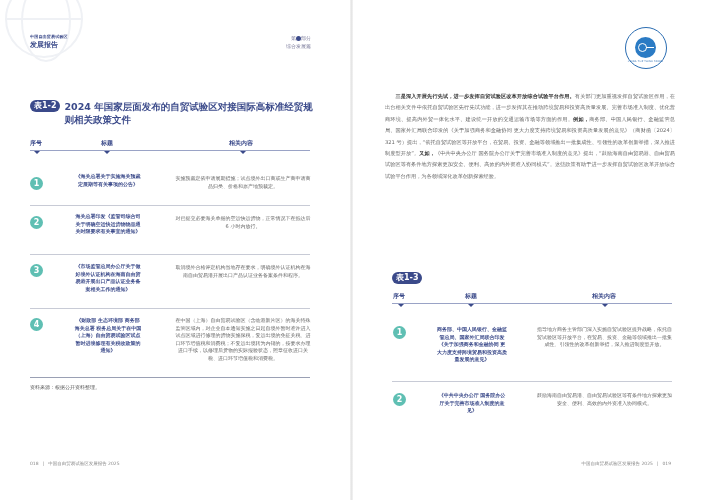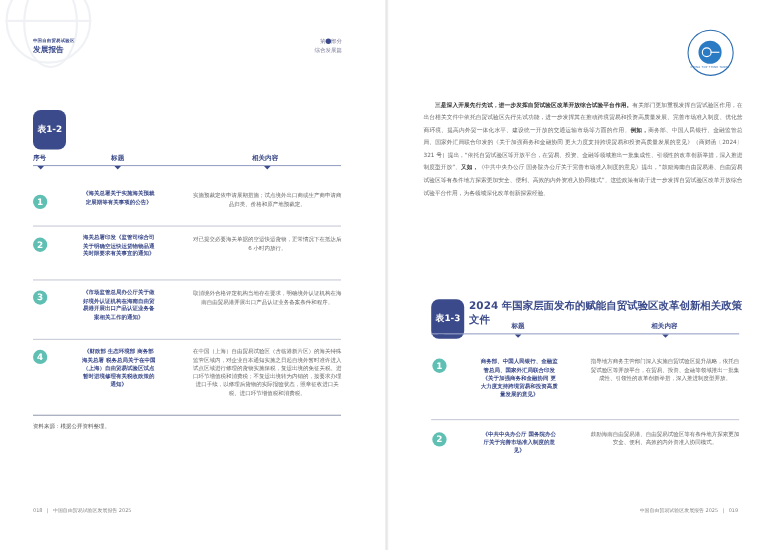--- a/index.html
+++ b/index.html
@@ -23,21 +23,21 @@
   .brand { position: absolute; left: 30px; top: 34px; }
   .brand-small { font-size: 4px; color: #3b4a8a; font-weight: bold; letter-spacing: 0.2px; }
   .brand-big { font-size: 7px; color: #3b4a8a; font-weight: bold; margin-top: 1px; }
 
   .section-tag { position: absolute; right: 40px; top: 34px; text-align: right; font-size: 5px; color: #7a7a9a; line-height: 8px; }
   .section-tag .dot { display: inline-block; width: 5px; height: 5px; border-radius: 50%; background: #3b4a8a; vertical-align: middle; }
 
   
   .tbl-title { position: absolute; display: flex; align-items: flex-start; }
   .tbl-badge { background: #3b4a8a; color: #fff; font-size: 8px; font-weight: bold; border-radius: 7px;
-               padding: 13px 4px; margin-right: 4px; line-height: 10px; white-space: nowrap; }
+               padding: 1px 4px; margin-right: 4px; line-height: 10px; white-space: nowrap; }
   .tbl-heading { font-size: 9.5px; font-weight: bold; color: #3b4a8a; line-height: 13px; }
 
   .col-heads { position: absolute; font-size: 6px; color: #3b4a8a; font-weight: bold; }
   .col-heads span { position: absolute; top: 0; white-space: nowrap; }
   .col-line { position: absolute; height: 1px; background: #9aa3c6; }
   .arrow { position: absolute; width: 0; height: 0; border-left: 3px solid transparent; border-right: 3px solid transparent; border-top: 3px solid #3b4a8a; }
   .row-num { position: absolute; width: 13px; height: 13px; border-radius: 50%; background: #5fbfb3; color: #fff;
              font-size: 8px; font-weight: bold; text-align: center; line-height: 13px; }
   .row-title { position: absolute; font-size: 5px; line-height: 7.5px; color: #3b4a8a; font-weight: bold; text-align: center; }
   .row-content { position: absolute; font-size: 5px; line-height: 7.5px; color: #666; text-align: center; }
@@ -70,20 +70,24 @@
       <div class="brand-small">中国自由贸易试验区</div>
       <div class="brand-big">发展报告</div>
     </div>
     <div class="section-tag">
       <div><span>第</span><span class="dot"></span><span>部分</span></div>
       <div>综合发展篇</div>
     </div>
 
     <div class="tbl-title" style="left:30px; top:100px; width:290px;">
       <span class="tbl-badge">表1-2</span>
+      <div class="tbl-heading">
+        <div>2024 年国家层面发布的自贸试验区对接国际高标准经贸规</div>
+        <div>则相关政策文件</div>
+      </div>
     </div>
 
     <div class="col-heads" style="left:30px; top:139px; width:280px;">
       <span style="left:0;">序号</span>
       <span style="left:71px;">标题</span>
       <span style="left:199px;">相关内容</span>
     </div>
     <div class="col-line" style="left:30px; top:150px; width:280px;"></div>
     <div class="arrow" style="left:34px; top:151px;"></div>
     <div class="arrow" style="left:104px; top:151px;"></div>
@@ -126,21 +130,20 @@
       </div>
       <div class="seal-text">CHINA TOP THINK TANKS</div>
     </div>
 
     <div class="body-text">
         <b>三是深入开展先行先试，进一步发挥自贸试验区改革开放综合试验平台作用。</b><span>有关部门更加重视发挥自贸试验区作用，在出台相关文件中依托自贸试验区先行先试功能，进一步发挥其在推动跨境贸易和投资高质量发展、完善市场准入制度、优化营商环境、提高内外贸一体化水平、建设统一开放的交通运输市场等方面的作用。</span><b>例如，</b><span>商务部、中国人民银行、金融监管总局、国家外汇局联合印发的《关于加强商务和金融协同 更大力度支持跨境贸易和投资高质量发展的意见》（商财函〔2024〕321 号）提出，“依托自贸试验区等开放平台，在贸易、投资、金融等领域推出一批集成性、引领性的改革创新举措，深入推进制度型开放”。</span><b>又如，</b><span>《中共中央办公厅 国务院办公厅关于完善市场准入制度的意见》提出，“鼓励海南自由贸易港、自由贸易试验区等有条件地方探索更加安全、便利、高效的内外资准入协同模式”。这些政策有助于进一步发挥自贸试验区改革开放综合试验平台作用，为各领域深化改革创新探索经验。</span>
     </div>
 
     <div class="tbl-title" style="left:40px; top:272px; width:290px;">
       <span class="tbl-badge">表1-3</span>
-      <div class="tbl-heading">2024 年国家层面发布的赋能自贸试验区改革创新相关政策文件</div>
     </div>
 
     <div class="col-heads" style="left:41px; top:292px; width:280px;">
       <span style="left:0;">序号</span>
       <span style="left:72px;">标题</span>
       <span style="left:199px;">相关内容</span>
     </div>
     <div class="col-line" style="left:40px; top:303px; width:280px;"></div>
     <div class="arrow" style="left:46px; top:304px;"></div>
     <div class="arrow" style="left:116px; top:304px;"></div>

